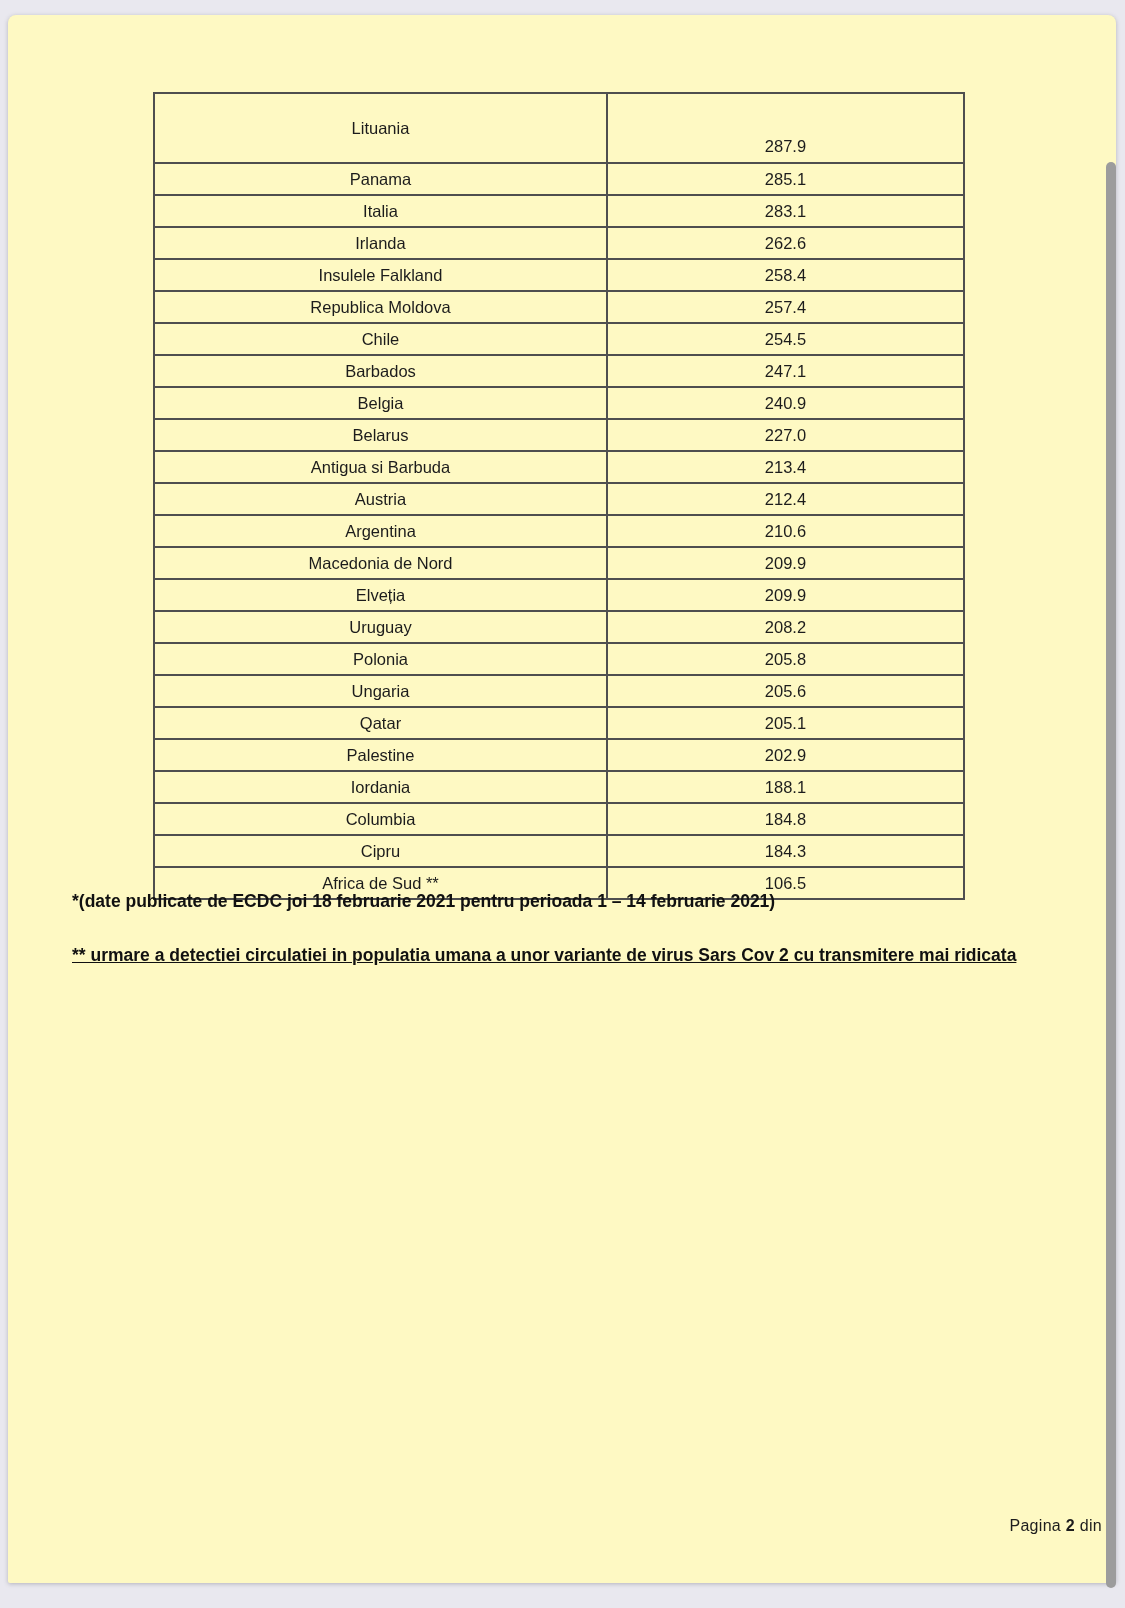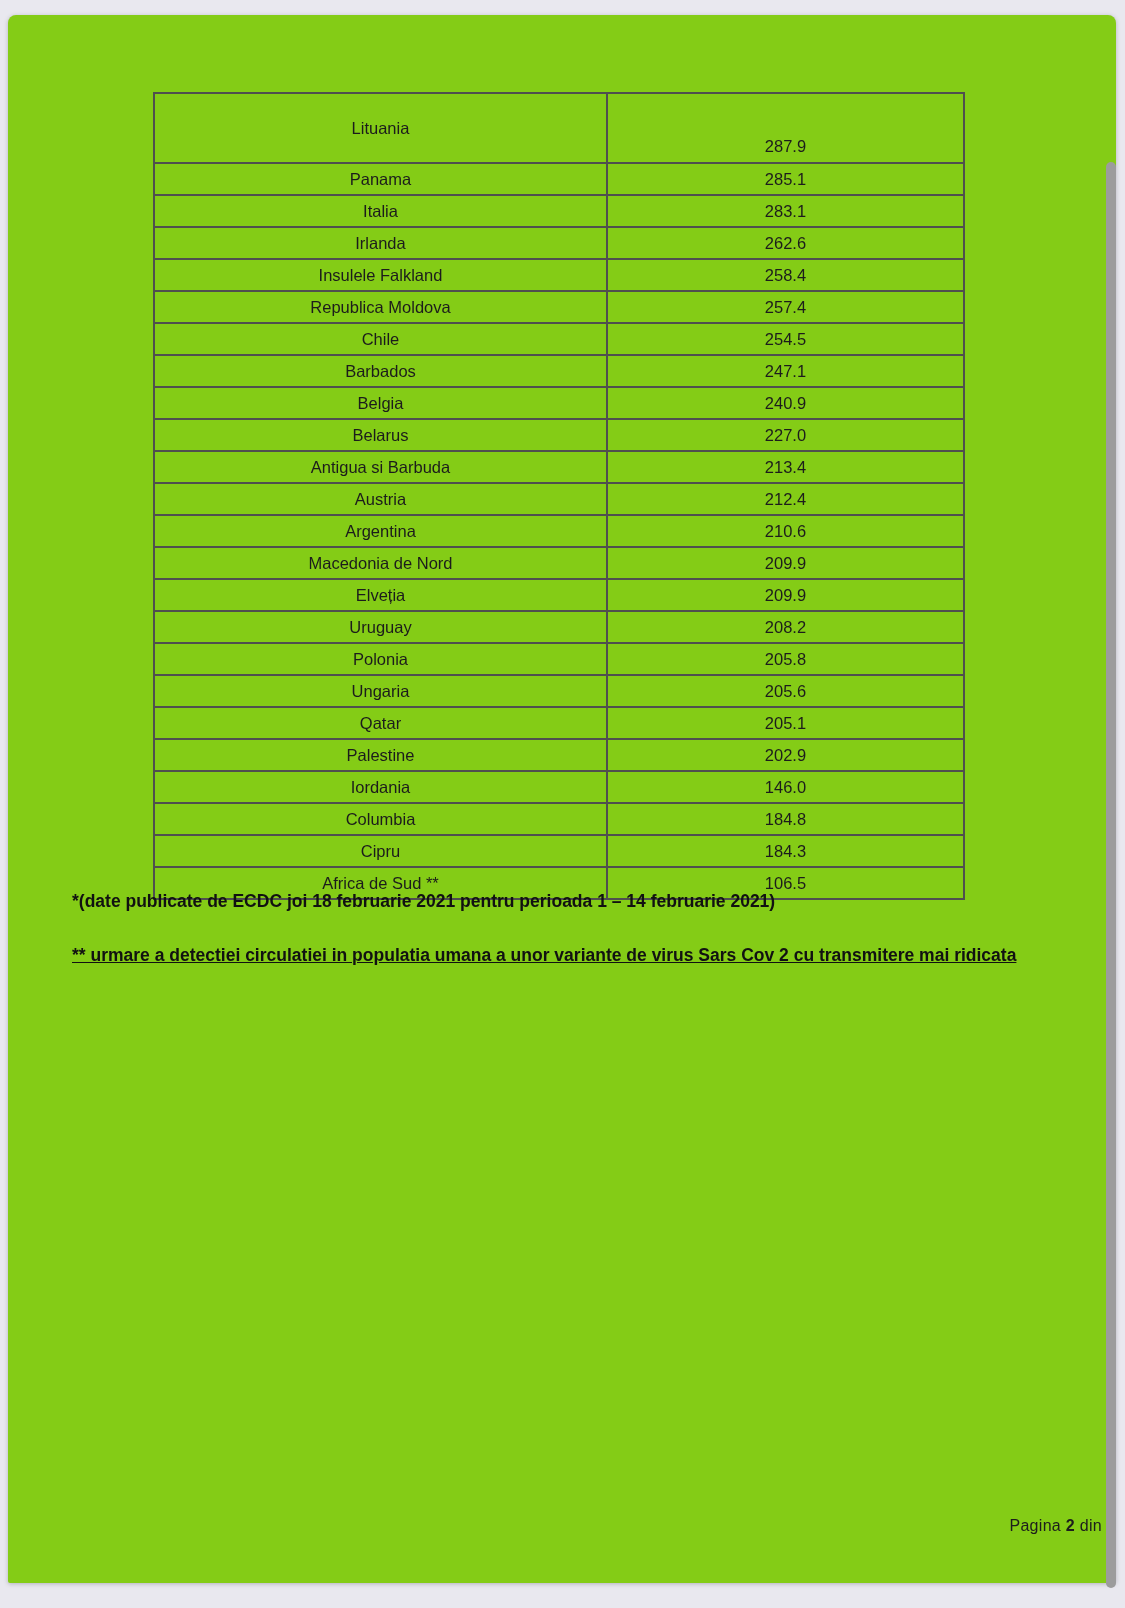--- a/index.html
+++ b/index.html
@@ -13,21 +13,21 @@
   .viewport {
     position: absolute;
     inset: 0;
   }
   .page {
     position: absolute;
     left: 8px;
     top: 15px;
     width: 1108px;
     height: 1568px;
-    background: #84cc16;
+    background: #fef9c3;
     border-radius: 8px 8px 2px 2px;
     box-shadow: 0 1px 4px rgba(80,80,95,0.35);
   }
   
   table.incidence {
     position: absolute;
     left: 145px;
     top: 77px;
     width: 810px;
     border-collapse: collapse;
@@ -175,21 +175,21 @@
           <tr>
           <td class="country">Qatar</td>
           <td class="val">205.1</td>
         </tr>
           <tr>
           <td class="country">Palestine</td>
           <td class="val">202.9</td>
         </tr>
           <tr>
           <td class="country">Iordania</td>
-          <td class="val">146.0</td>
+          <td class="val">188.1</td>
         </tr>
           <tr>
           <td class="country">Columbia</td>
           <td class="val">184.8</td>
         </tr>
           <tr>
           <td class="country">Cipru</td>
           <td class="val">184.3</td>
         </tr>
           <tr>

